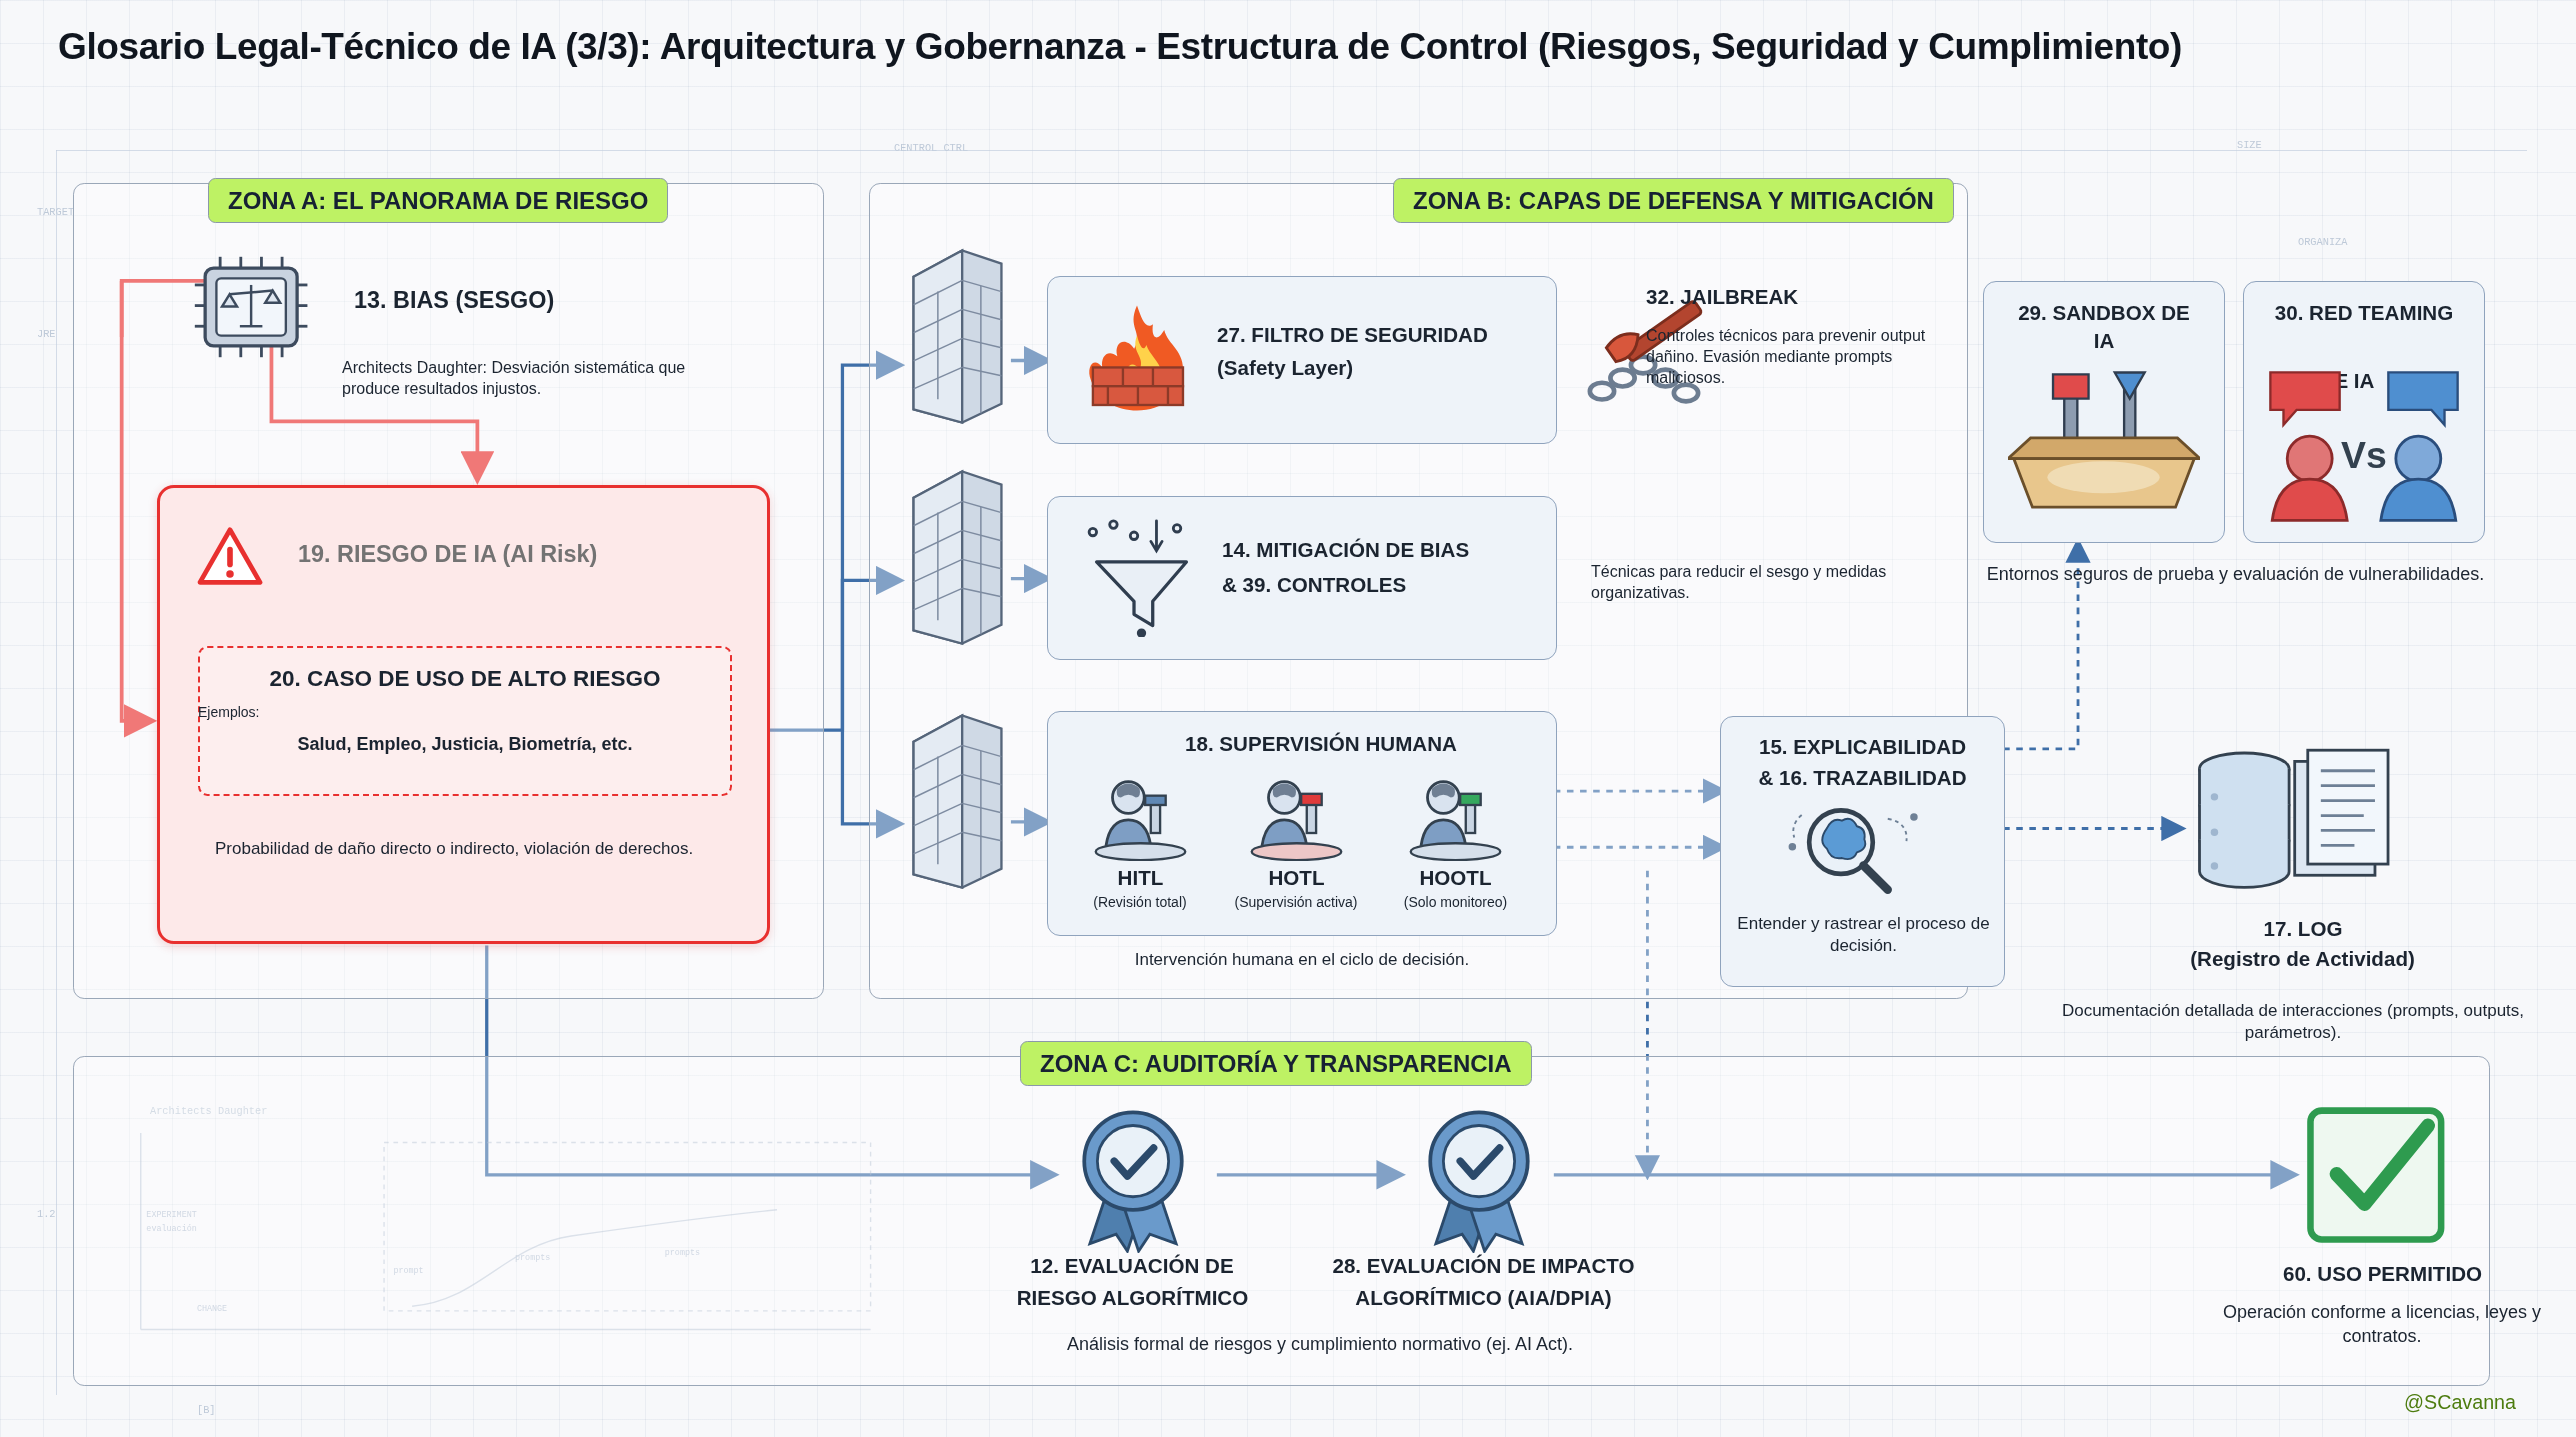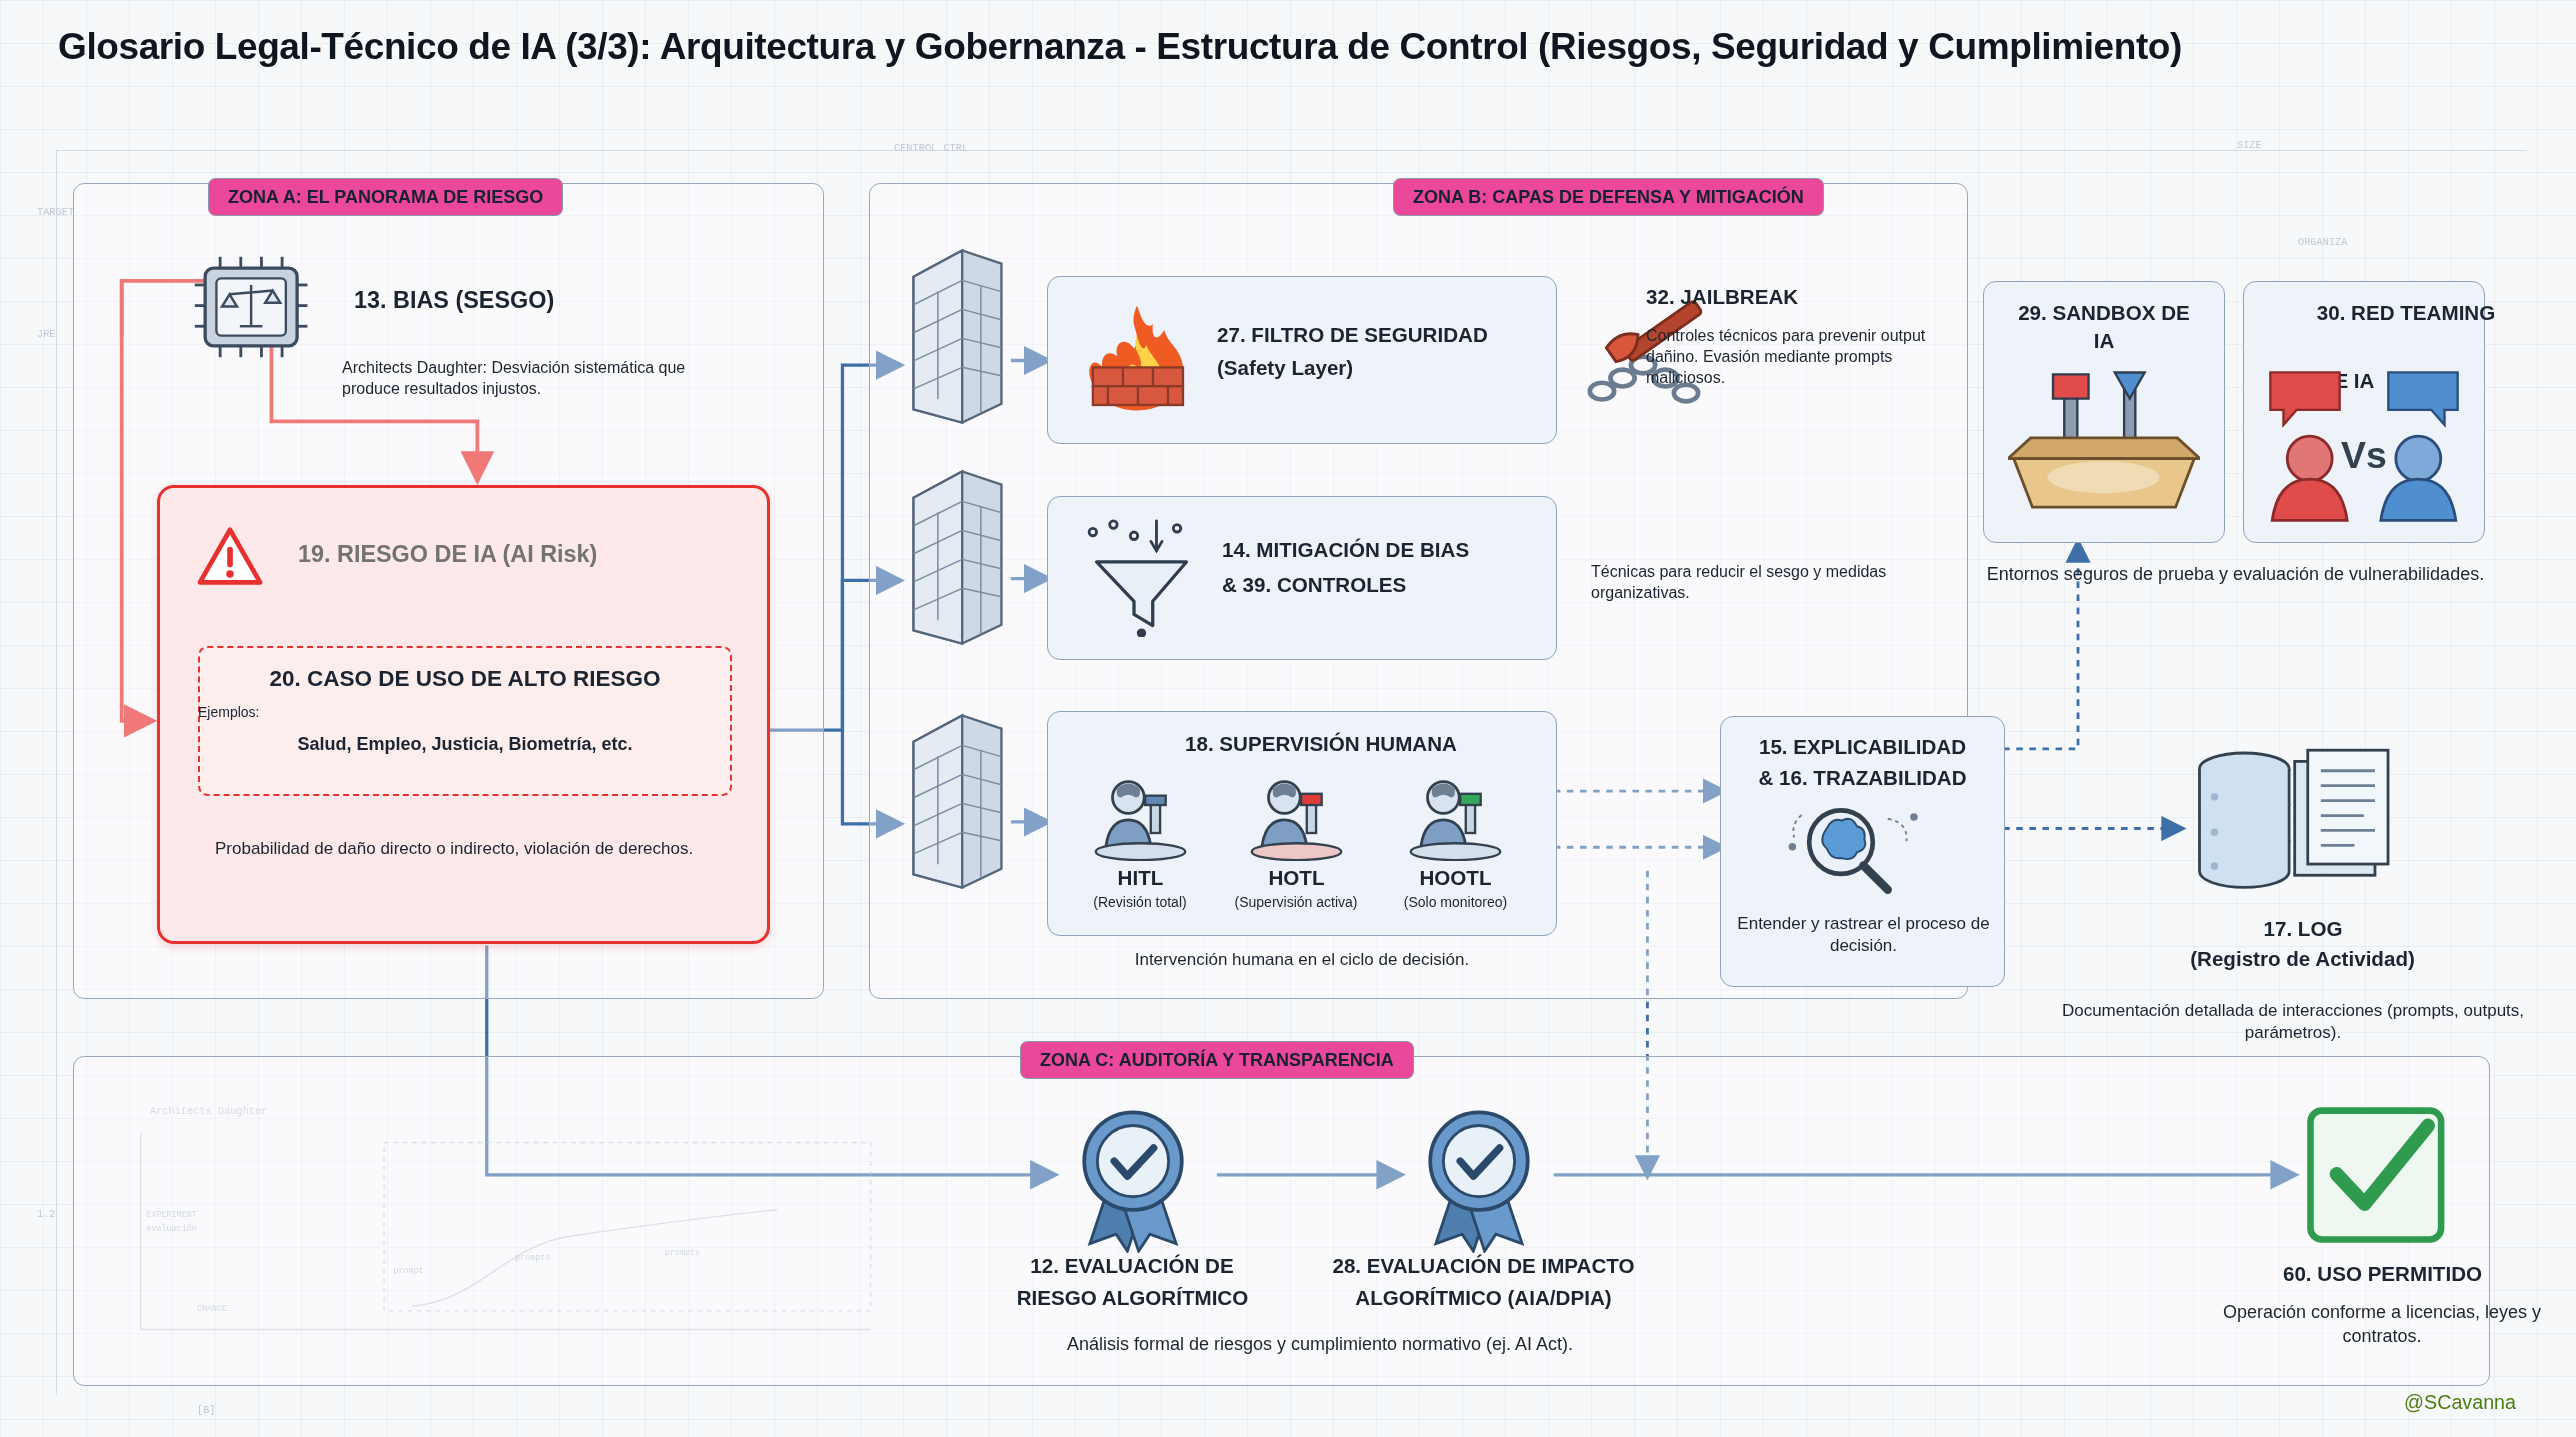--- a/index.html
+++ b/index.html
@@ -31,24 +31,24 @@
   }
 
   .zone{
     position:absolute;
     border:1.9px solid #9aa7b8;
     border-radius:11.2px;
     background:rgba(255,255,255,.35);
   }
   .zone-label{
     position:absolute;
-    background:#ec4899;
+    background:#bef264;
     border:1.9px solid #8b98aa;
     border-radius:7.5px;
-    font-size:18px;font-weight:bold;
+    font-size:24px;font-weight:bold;
     padding:7.5px 19px;
     white-space:nowrap;
     color:#172133;
   }
 
   .card{
     position:absolute;
     background:#eef3f9;
     border:1.9px solid #8fa3bd;
     border-radius:13px;
@@ -378,21 +378,21 @@
     <path d="M48,10 h38 v26 h-38 z" fill="#e04b4b" stroke="#2f3d4f" stroke-width="2.5"></path>
     <rect x="124" y="22" width="12" height="62" fill="#8d9cb0" stroke="#2f3d4f" stroke-width="2.5"></rect>
     <path d="M114,8 l32,0 l-16,28 z" fill="#4f8fd0" stroke="#2f3d4f" stroke-width="2.5"></path>
     <polygon points="24,78 181,78 205,100 0,100" fill="#d2a86a" stroke="#6b4f2a" stroke-width="3"></polygon>
     <polygon points="6,100 199,100 179,152 26,152" fill="#e8c68c" stroke="#6b4f2a" stroke-width="3"></polygon>
     <ellipse cx="102" cy="120" rx="60" ry="17" fill="#f0dcb4"></ellipse>
   </svg>
 </div>
 
 <div class="card" style="left:2243px;top:281px;width:242px;height:262px;"></div>
-<div class="cardtitle center" style="position:absolute;left:2243px;top:301px;width:242px;margin-left:42px;">30. RED TEAMING</div>
+<div class="cardtitle center" style="position:absolute;left:2243px;top:301px;width:242px;">30. RED TEAMING</div>
 <div class="cardtitle center" style="position:absolute;left:2243px;top:329px;width:208px;margin-top:40px;">DE IA</div>
 <div class="handle" style="left:2261px;top:363px;width:206px;height:164px;">
   <svg width="206" height="164" viewBox="0 0 220 175">
     <path d="M10,10 h74 v40 h-46 l-14,16 v-16 h-14 z" fill="#e04b4b" stroke="#8c2a2a" stroke-width="2.5"></path>
     <path d="M136,10 h74 v40 h-14 v16 l-14,-16 h-46 z" fill="#4f8fd0" stroke="#2a4d7c" stroke-width="2.5"></path>
     <circle cx="52" cy="102" r="24" fill="#e07676" stroke="#8c2a2a" stroke-width="3"></circle>
     <path d="M12,168 q6,-44 40,-44 q34,0 40,44 z" fill="#e04b4b" stroke="#8c2a2a" stroke-width="3"></path>
     <circle cx="168" cy="102" r="24" fill="#7fa9d9" stroke="#2a4d7c" stroke-width="3"></circle>
     <path d="M128,168 q6,-44 40,-44 q34,0 40,44 z" fill="#4f8fd0" stroke="#2a4d7c" stroke-width="3"></path>
     <text x="110" y="112" text-anchor="middle" font-size="40" font-weight="bold" fill="#33414f" font-family="Liberation Sans, sans-serif">Vs</text>

